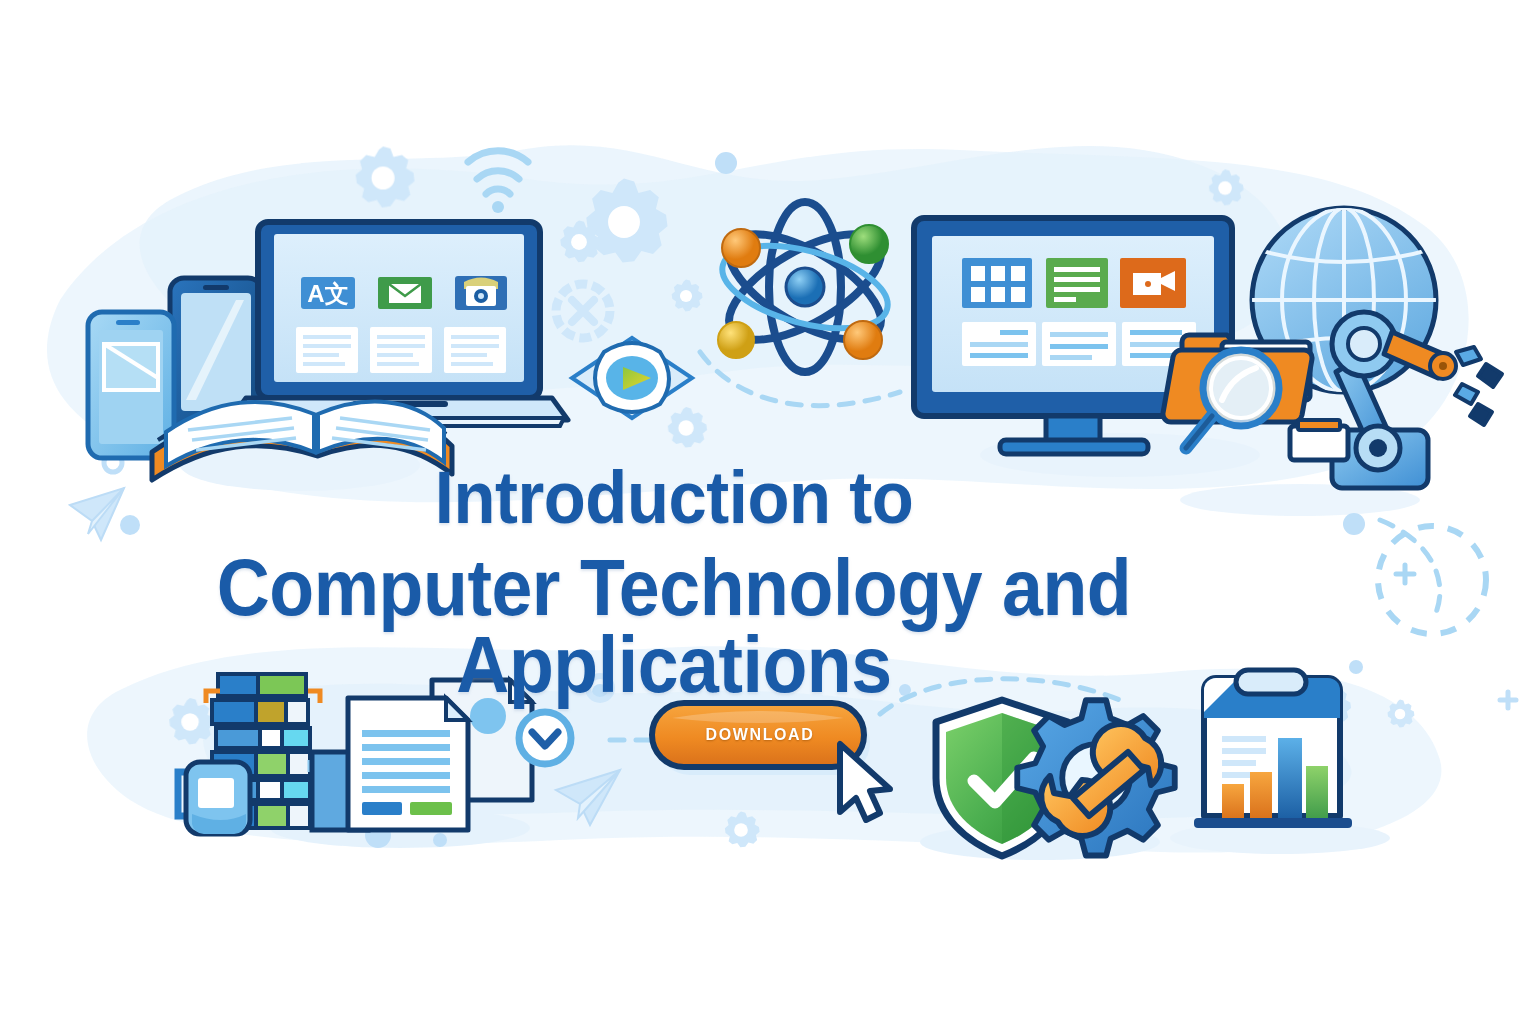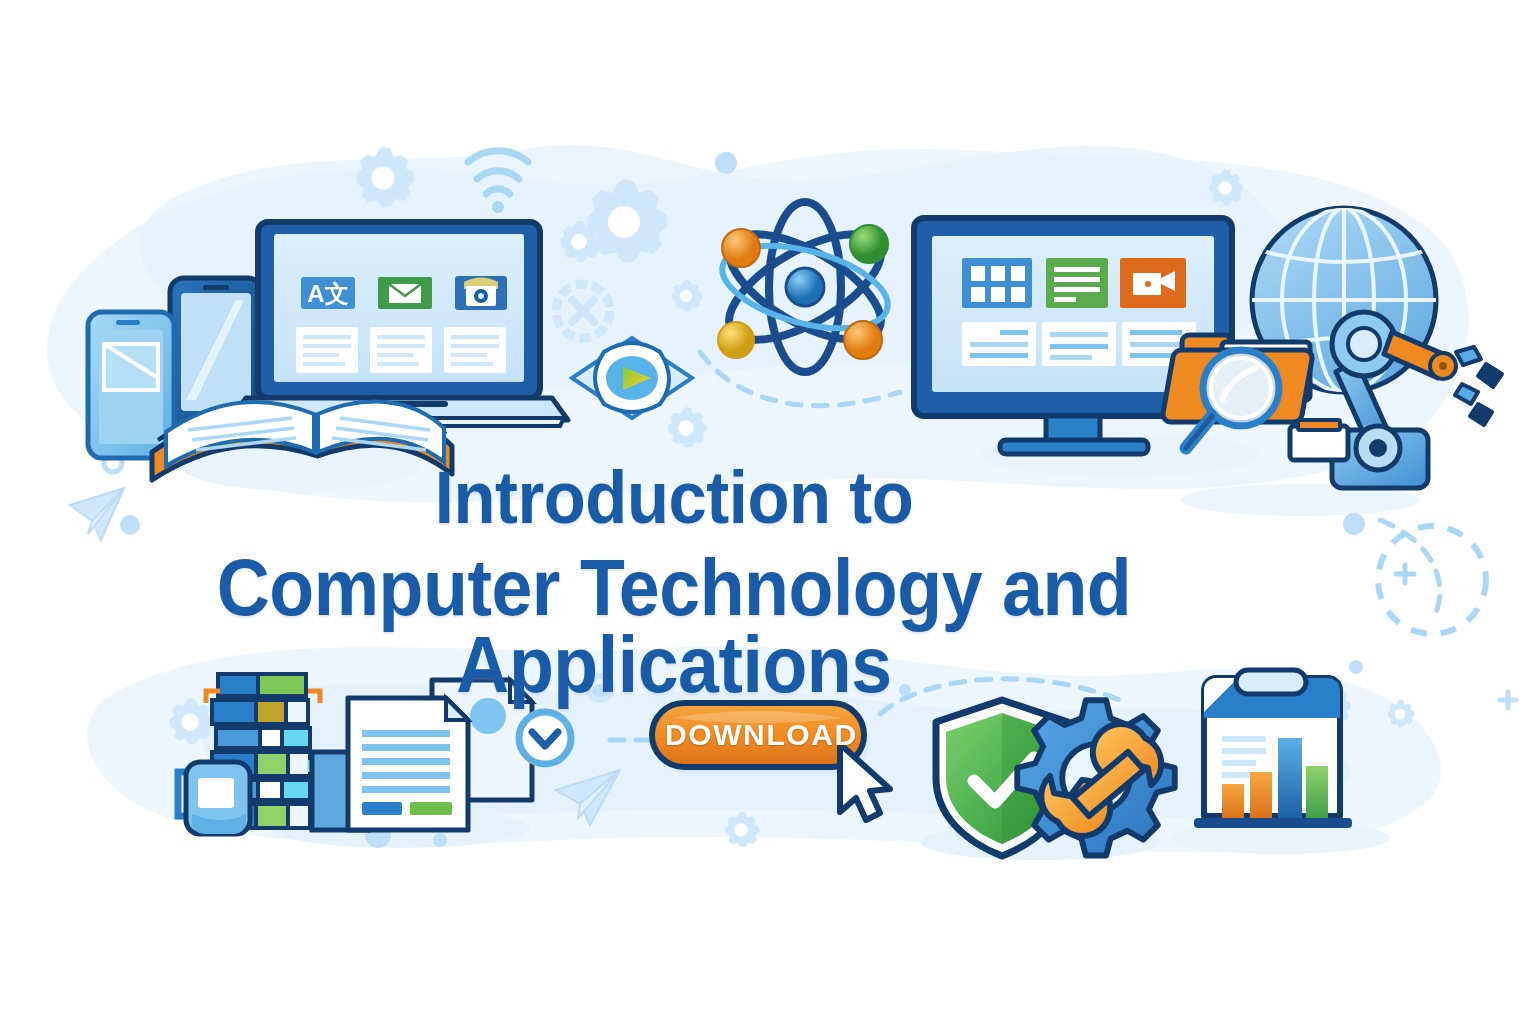--- a/index.html
+++ b/index.html
@@ -19,21 +19,21 @@
     font-weight:bold;
     color:#1a5ba8;
     letter-spacing:-0.5px;
     line-height:0.98;
     text-shadow:0 2px 3px rgba(160,180,205,.35);
   }
   .title-line.l1{font-size:74px;transform:scaleX(.93);}
   .title-line.l2{font-size:79px;transform:scaleX(.93);margin-top:14px;}
   .dl-label{
     position:absolute;left:665px;top:717px;width:190px;height:36px;
-    color:#ffffff;font-size:30px;font-weight:bold;letter-spacing:1.6px;
+    color:#ffffff;font-size:16px;font-weight:bold;letter-spacing:1.6px;
     text-align:center;line-height:36px;
     text-shadow:0 1px 2px rgba(120,60,0,.45);
     pointer-events:none;
   }
 </style>
 </head>
 <body>
 
 <div id="stage">
 

